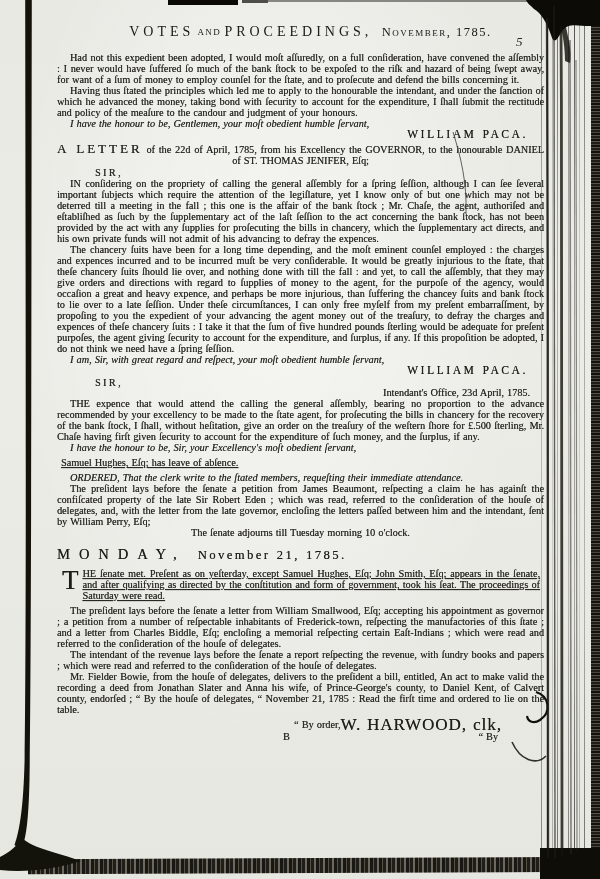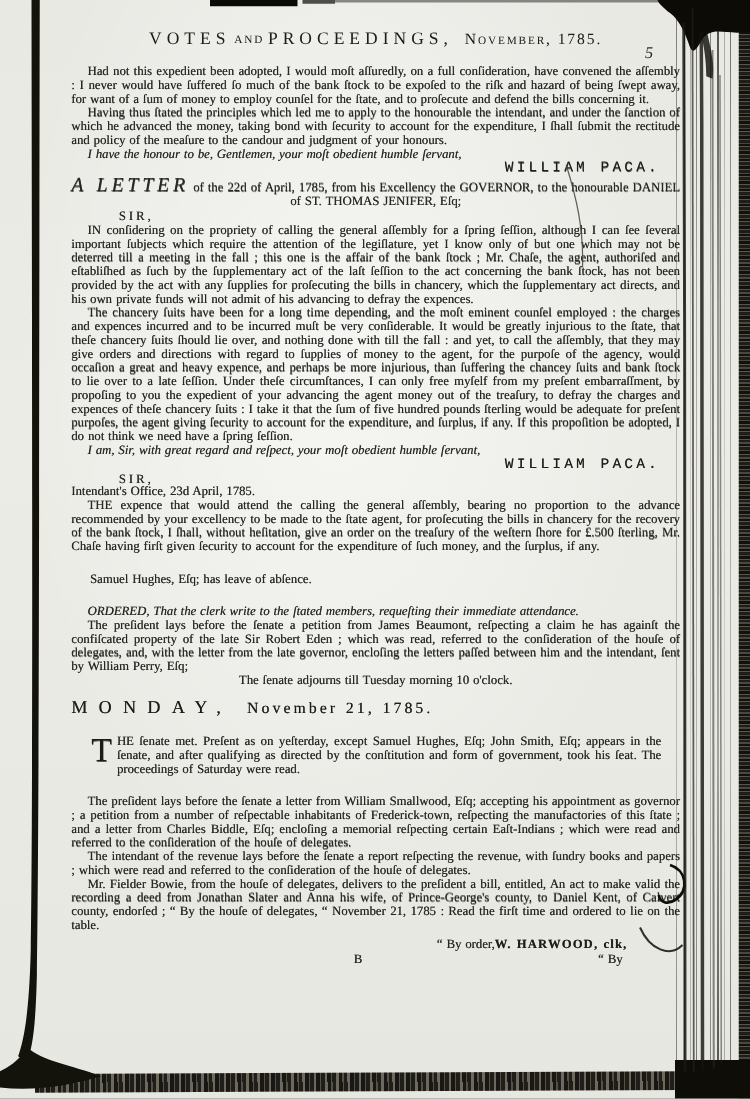--- a/index.html
+++ b/index.html
@@ -6,47 +6,47 @@
   .page{
     position:relative;width:600px;height:879px;overflow:hidden;
     background:
       radial-gradient(ellipse at 45% 32%, rgba(255,255,255,.5), rgba(255,255,255,0) 55%),
       linear-gradient(180deg,#e9e9e4,#ecece7 40%,#e7e7e2);
     font-family:"Liberation Serif","DejaVu Serif",serif;
     color:#2b2a26;
   }
   .page-inner{position:absolute;inset:0;filter:blur(.15px) contrast(1.04);}
   
-  .masthead{position:absolute;top:24px;left:57px;width:487px;text-align:center;}
+  .masthead{position:absolute;top:24px;left:67px;width:487px;text-align:center;}
   .title{font-size:14px;color:#22211d;white-space:nowrap;}
   .title .ls{letter-spacing:4px;}
   .title .and{font-size:9px;letter-spacing:1.5px;margin:0 3px;vertical-align:1.5px;}
   .title .date{font-variant:small-caps;font-size:12.5px;letter-spacing:1.5px;margin-left:6px;}
   .pagenum{position:absolute;top:34px;left:516px;font-style:italic;font-size:13px;color:#2d2c28;}
   
   .page-text{position:absolute;top:52px;left:57px;width:487px;
     font-size:10.2px;line-height:11px;word-spacing:.6px;
     text-shadow:.2px .2px .35px rgba(43,42,38,.75);}
   .para{text-align:justify;text-indent:13px;margin:0;}
   .line{text-indent:13px;margin:0;font-style:italic;}
-  .noindent{text-indent:0;margin:15px;}
-  .sig{text-align:right;padding-right:16px;font-size:11.5px;letter-spacing:2.6px;margin:0 0 1px;color:#22211c;font-family:Liberation Mono, monospace;}
+  .noindent{text-indent:0;margin:4px;text-decoration:underline;}
+  .sig{text-align:right;padding-right:16px;font-size:11.5px;letter-spacing:2.6px;margin:0 0 1px;color:#22211c;}
   .letter-head{text-align:justify;text-align-last:center;margin:3px 0 1px;}
-  .letter-head .lead{letter-spacing:3px;font-size:16px;font-style:italic;}
+  .letter-head .lead{letter-spacing:3px;font-size:13px;}
   .salutation{margin:1px 0 0 38px;letter-spacing:2.4px;}
-  .dateline{text-align:left;padding-right:14px;margin-top:-1px;}
+  .dateline{text-align:right;padding-right:14px;margin-top:-1px;}
   .center{text-align:center;margin:0;}
   .name-line{text-align:center;font-size:11.6px;letter-spacing:1.6px;margin:1px 0;color:#22211c;}
   .day-head{text-align:left;margin:11px 0 7px;color:#201f1a;}
   .day-word{font-size:14.5px;letter-spacing:9px;}
   .day-date{font-size:12.5px;letter-spacing:2.5px;margin-left:12px;}
   .dropcap{float:left;font-size:27px;line-height:22px;padding:1px 4px 0 1px;color:#201f1a;}
   .footer-row{display:flex;justify-content:flex-end;margin-top:4px;padding:0 42px 0 172px;text-indent:0;}
   .footer-row2{display:flex;justify-content:space-between;margin-top:1px;padding:0 46px 0 226px;text-indent:0;}
-  .harwood{font-size:10px;letter-spacing:1px;color:#22211c;font-weight:bold;}
+  .harwood{font-size:17px;letter-spacing:1px;color:#22211c;}
   
   .artifact{position:absolute;pointer-events:none;}
   .right-band{left:538px;top:0;width:54px;height:862px;
     background:
       repeating-linear-gradient(90deg,
         rgba(0,0,0,0) 0 3px, rgba(28,27,22,.55) 3px 4px,
         rgba(0,0,0,0) 4px 9px, rgba(18,17,14,.75) 9px 10px,
         rgba(0,0,0,0) 10px 14px, rgba(62,60,54,.4) 14px 15px,
         rgba(0,0,0,0) 15px 19px, rgba(16,16,13,.6) 19px 20px,
         rgba(0,0,0,0) 20px 27px);
@@ -77,20 +77,21 @@
       <div class="sig">WILLIAM PACA.</div>
       <p class="letter-head"><span class="lead">A LETTER</span> <span>of the 22d of April, 1785, from his Excellency the GOVERNOR, to the honourable DANIEL of ST. THOMAS JENIFER, Eſq;</span></p>
       <div class="salutation">SIR,</div>
       <p class="para">IN conſidering on the propriety of calling the general aſſembly for a ſpring ſeſſion, although I can ſee ſeveral important ſubjects which require the attention of the legiſlature, yet I know only of but one which may not be deterred till a meeting in the fall ; this one is the affair of the bank ſtock ; Mr. Chaſe, the agent, authoriſed and eſtabliſhed as ſuch by the ſupplementary act of the laſt ſeſſion to the act concerning the bank ſtock, has not been provided by the act with any ſupplies for proſecuting the bills in chancery, which the ſupplementary act directs, and his own private funds will not admit of his advancing to defray the expences.</p>
       <p class="para">The chancery ſuits have been for a long time depending, and the moſt eminent counſel employed : the charges and expences incurred and to be incurred muſt be very conſiderable.  It would be greatly injurious to the ſtate, that theſe chancery ſuits ſhould lie over, and nothing done with till the fall : and yet, to call the aſſembly, that they may give orders and directions with regard to ſupplies of money to the agent, for the purpoſe of the agency, would occaſion a great and heavy expence, and perhaps be more injurious, than ſuffering the chancey ſuits and bank ſtock to lie over to a late ſeſſion.  Under theſe circumſtances, I can only free myſelf from my preſent embarraſſment, by propoſing to you the expedient of your advancing the agent money out of the treaſury, to defray the charges and expences of theſe chancery ſuits : I take it that the ſum of five hundred pounds ſterling would be adequate for preſent purpoſes, the agent giving ſecurity to account for the expenditure, and ſurplus, if any.  If this propoſition be adopted, I do not think we need have a ſpring ſeſſion.</p>
       <p class="line">I am, Sir, with great regard and reſpect, your moſt obedient humble ſervant,</p>
       <div class="sig">WILLIAM PACA.</div>
       <div class="salutation">SIR,</div>
       <div class="dateline">Intendant's Office, 23d April, 1785.</div>
       <p class="para">THE expence that would attend the calling the general aſſembly, bearing no proportion to the advance recommended by your excellency to be made to the ſtate agent, for proſecuting the bills in chancery for the recovery of the bank ſtock, I ſhall, without heſitation, give an order on the treaſury of the weſtern ſhore for £.500 ſterling, Mr. Chaſe having firſt given ſecurity to account for the expenditure of ſuch money, and the ſurplus, if any.</p>
+      <p class="line">I have the honour to be, Sir, your Excellency's moſt obedient ſervant,</p>
       <p class="noindent">Samuel Hughes, Eſq; has leave of abſence.</p>
       <p class="line">ORDERED, That the clerk write to the ſtated members, requeſting their immediate attendance.</p>
       <p class="para">The preſident lays before the ſenate a petition from James Beaumont, reſpecting a claim he has againſt the confiſcated property of the late Sir Robert Eden ; which was read, referred to the conſideration of the houſe of delegates, and, with the letter from the late governor, encloſing the letters paſſed between him and the intendant, ſent by William Perry, Eſq;</p>
       <p class="center">The ſenate adjourns till Tuesday morning 10 o'clock.</p>
       <div class="day-head"><span class="day-word">MONDAY,</span><span class="day-date">November 21, 1785.</span></div>
       <p class="para noindent" style="text-indent:0;"><span class="dropcap">T</span><span>HE ſenate met.  Preſent as on yeſterday, except Samuel Hughes, Eſq;  John Smith, Eſq; appears in the ſenate, and after qualifying as directed by the conſtitution and form of government, took his ſeat.  The proceedings of Saturday were read.</span></p>
       <p class="para">The preſident lays before the ſenate a letter from William Smallwood, Eſq; accepting his appointment as governor ; a petition from a number of reſpectable inhabitants of Frederick-town, reſpecting the manufactories of this ſtate ; and a letter from Charles Biddle, Eſq; encloſing a memorial reſpecting certain Eaſt-Indians ; which were read and referred to the conſideration of the houſe of delegates.</p>
       <p class="para">The intendant of the revenue lays before the ſenate a report reſpecting the revenue, with ſundry books and papers ; which were read and referred to the conſideration of the houſe of delegates.</p>
       <p class="para">Mr. Fielder Bowie, from the houſe of delegates, delivers to the preſident a bill, entitled, An act to make valid the recording a deed from Jonathan Slater and Anna his wife, of Prince-George's county, to Daniel Kent, of Calvert county, endorſed ; “ By the houſe of delegates, “ November 21, 1785 : Read the firſt time and ordered to lie on the table.</p>
       <div class="footer-row">

